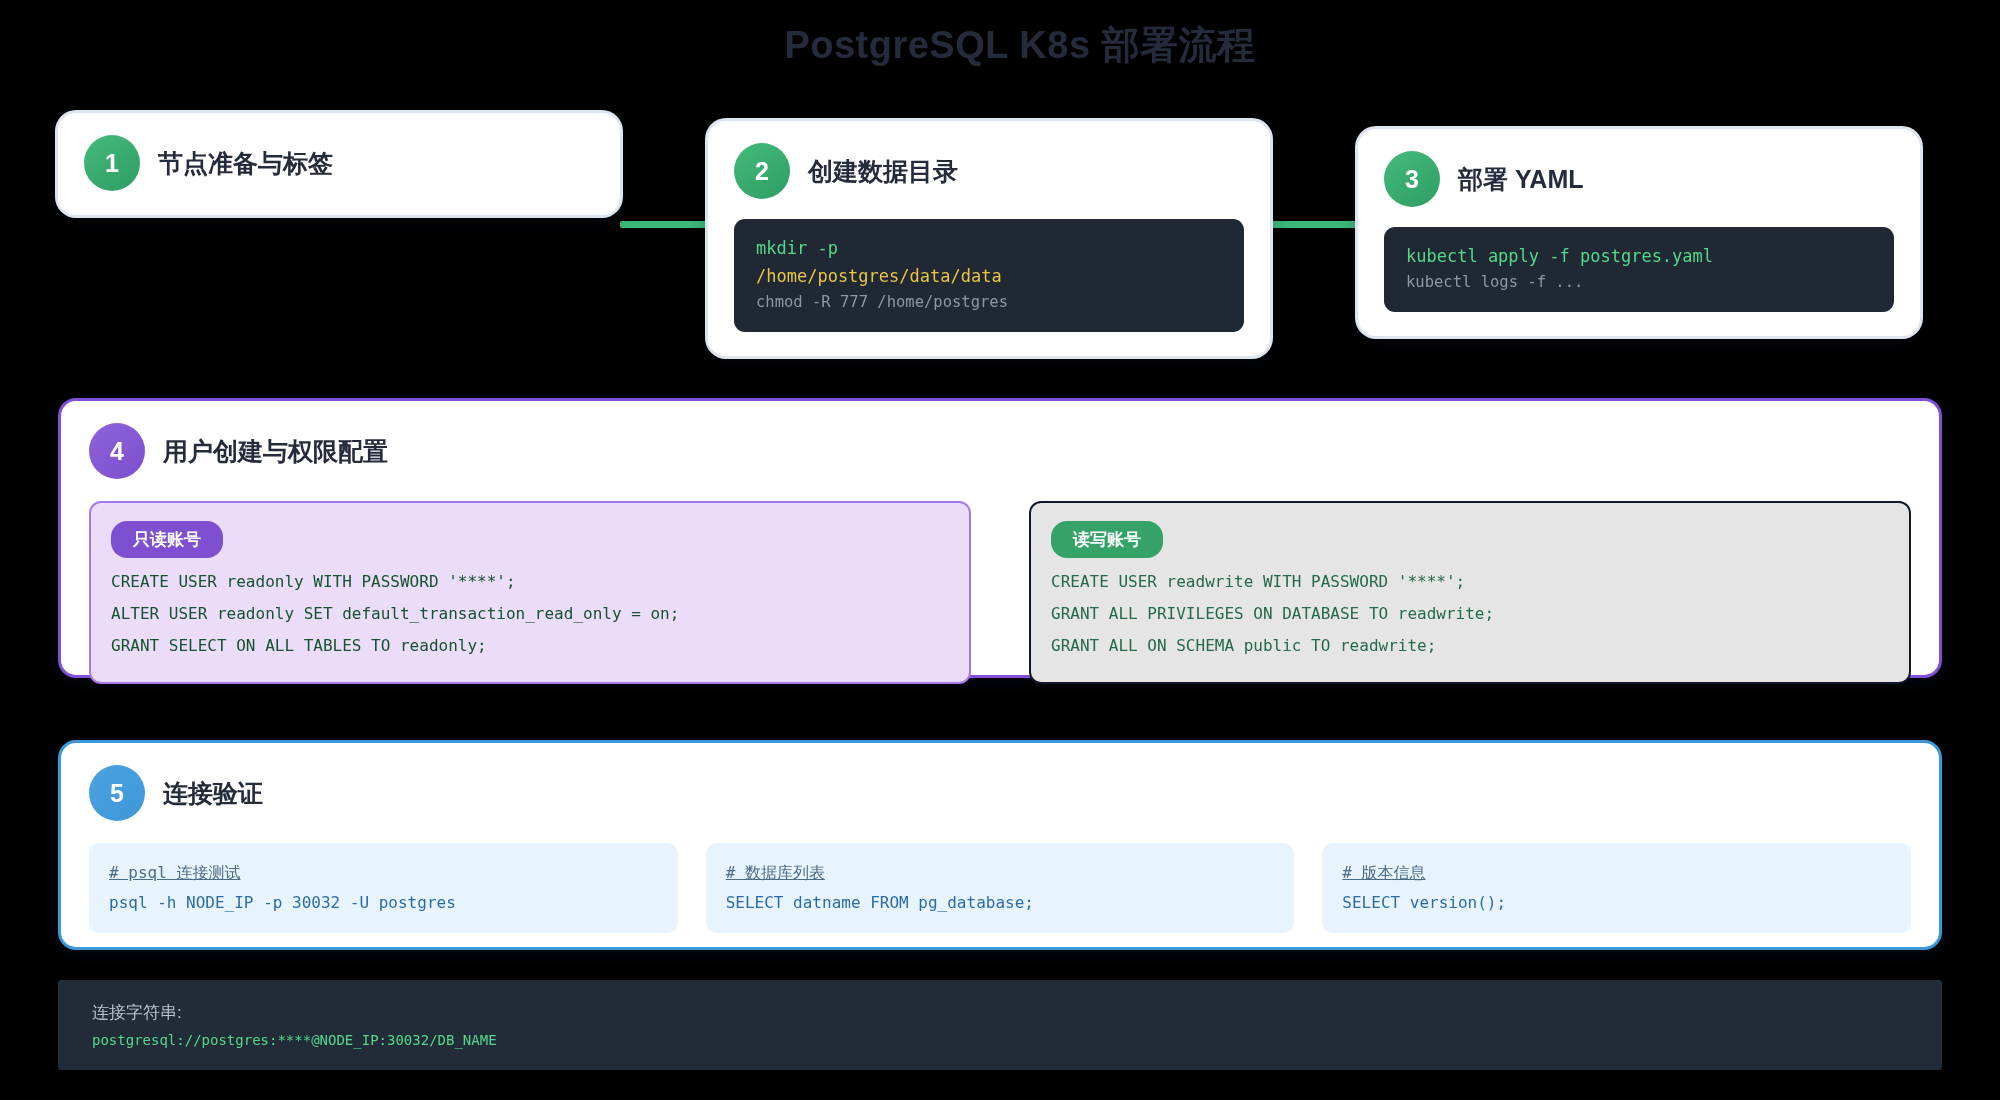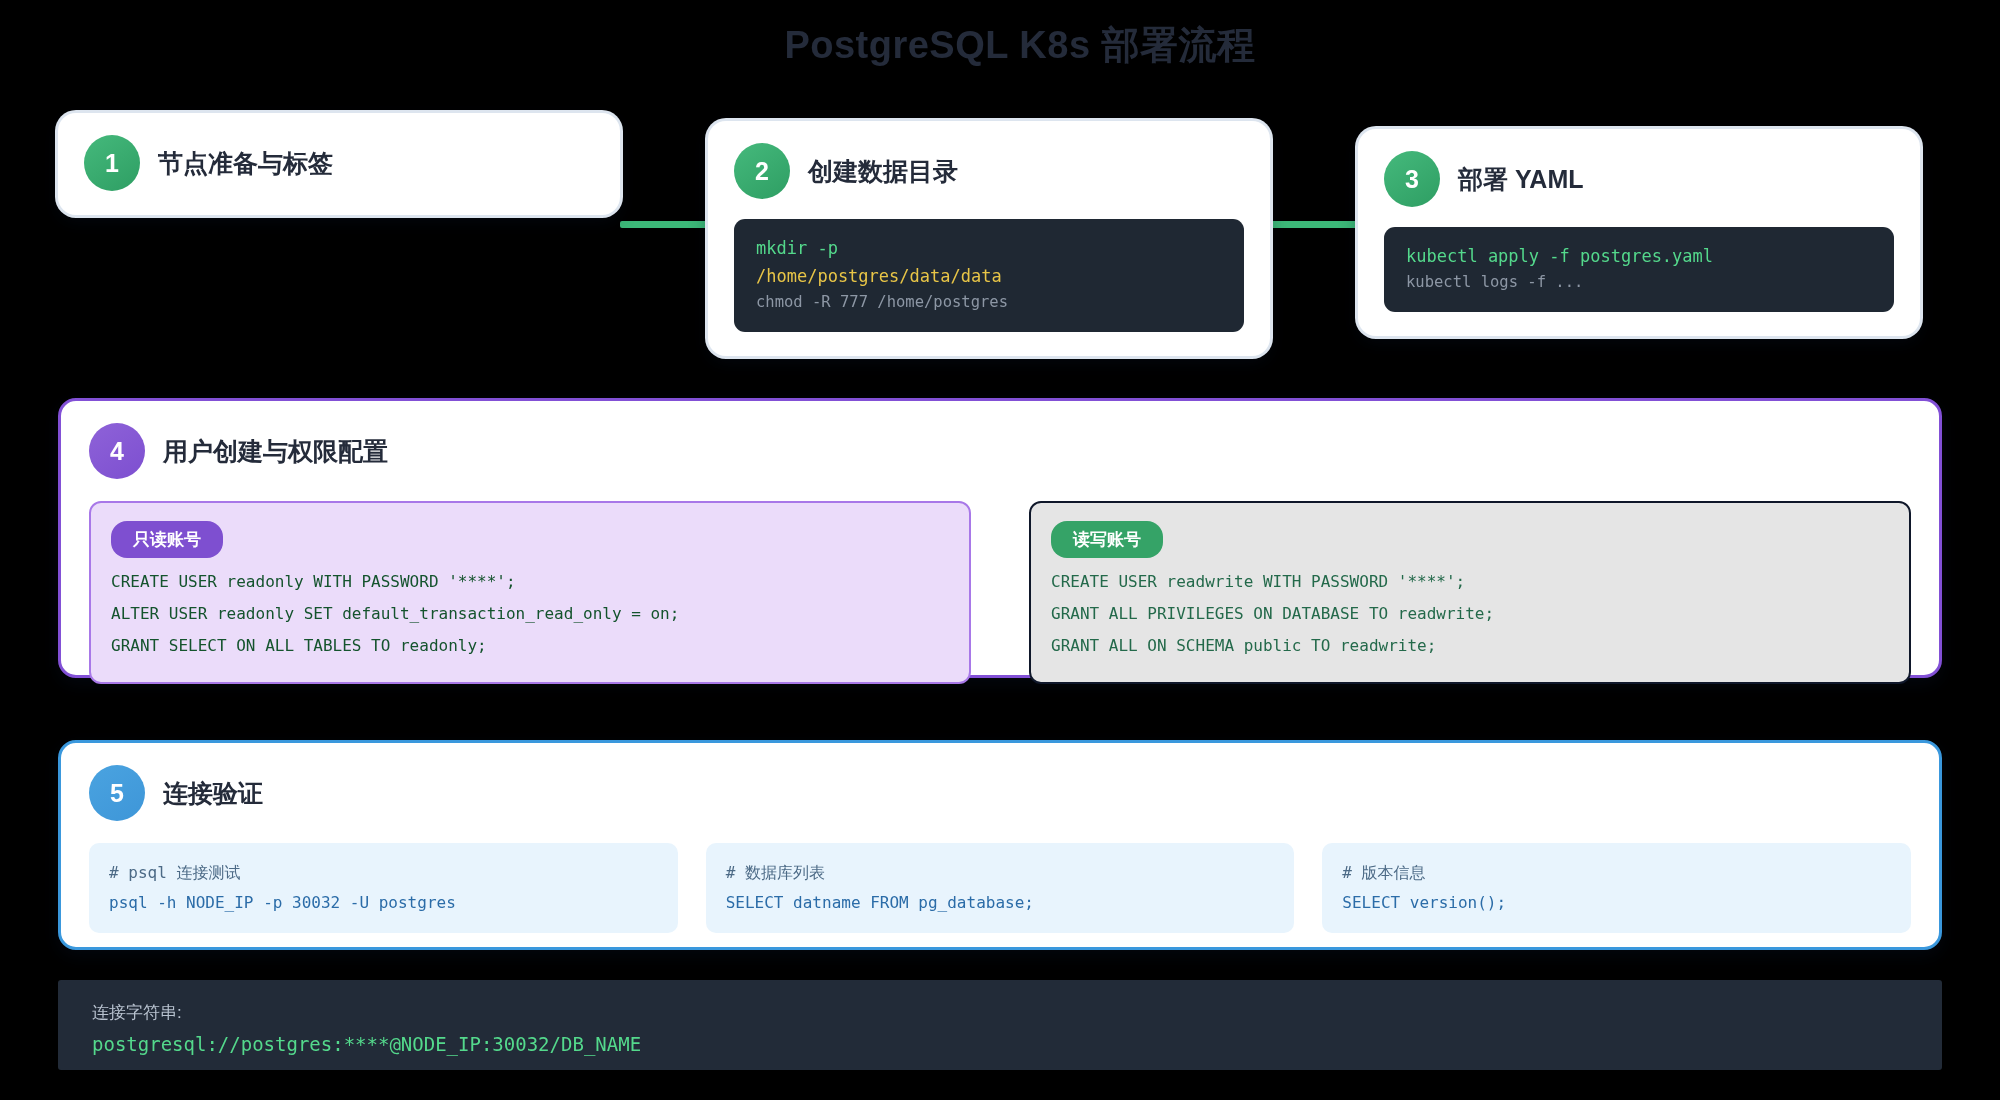--- a/index.html
+++ b/index.html
@@ -95,36 +95,36 @@
   }
   .sql.ro { color: #14532d; }
   .sql.rw { color: #23694a; }
 
   .verify { display: flex; gap: 28px; margin-top: 22px; }
   .vbox {
     flex: 1; background: #e8f4fd; border-radius: 10px;
     padding: 15px 20px 16px 20px;
     font-family: "DejaVu Sans Mono", "Liberation Mono", monospace;
   }
-  .vbox .cm  { font-size: 16px; line-height: 1.85; color: #4c6a86; white-space: pre; }
+  .vbox .cm  { font-size: 16px; line-height: 1.85; color: #4c6a86; white-space: pre; text-decoration: underline; }
   .vbox .cmd { font-size: 16px; line-height: 1.85; color: #2b6ca8; white-space: pre; }
 
   
   .footer {
     position: absolute; left: 58px; top: 980px;
     width: 1884px; height: 90px;
     background: #222b38; border-radius: 3px;
     padding: 18px 34px;
   }
   .footer .lbl {
     font-size: 17px; color: #b9c3d0; line-height: 1.75;
     font-family: "Liberation Sans", sans-serif;
   }
   .footer .val {
-    font-size: 19px; color: #54d98c; line-height: 1.75;
+    font-size: 14px; color: #54d98c; line-height: 1.75;
     font-family: "DejaVu Sans Mono", "Liberation Mono", monospace;
     white-space: pre;
   }
 </style>
 </head>
 <body>
 
 <div class="page">
 
   <div class="title">PostgreSQL K8s 部署流程</div>

